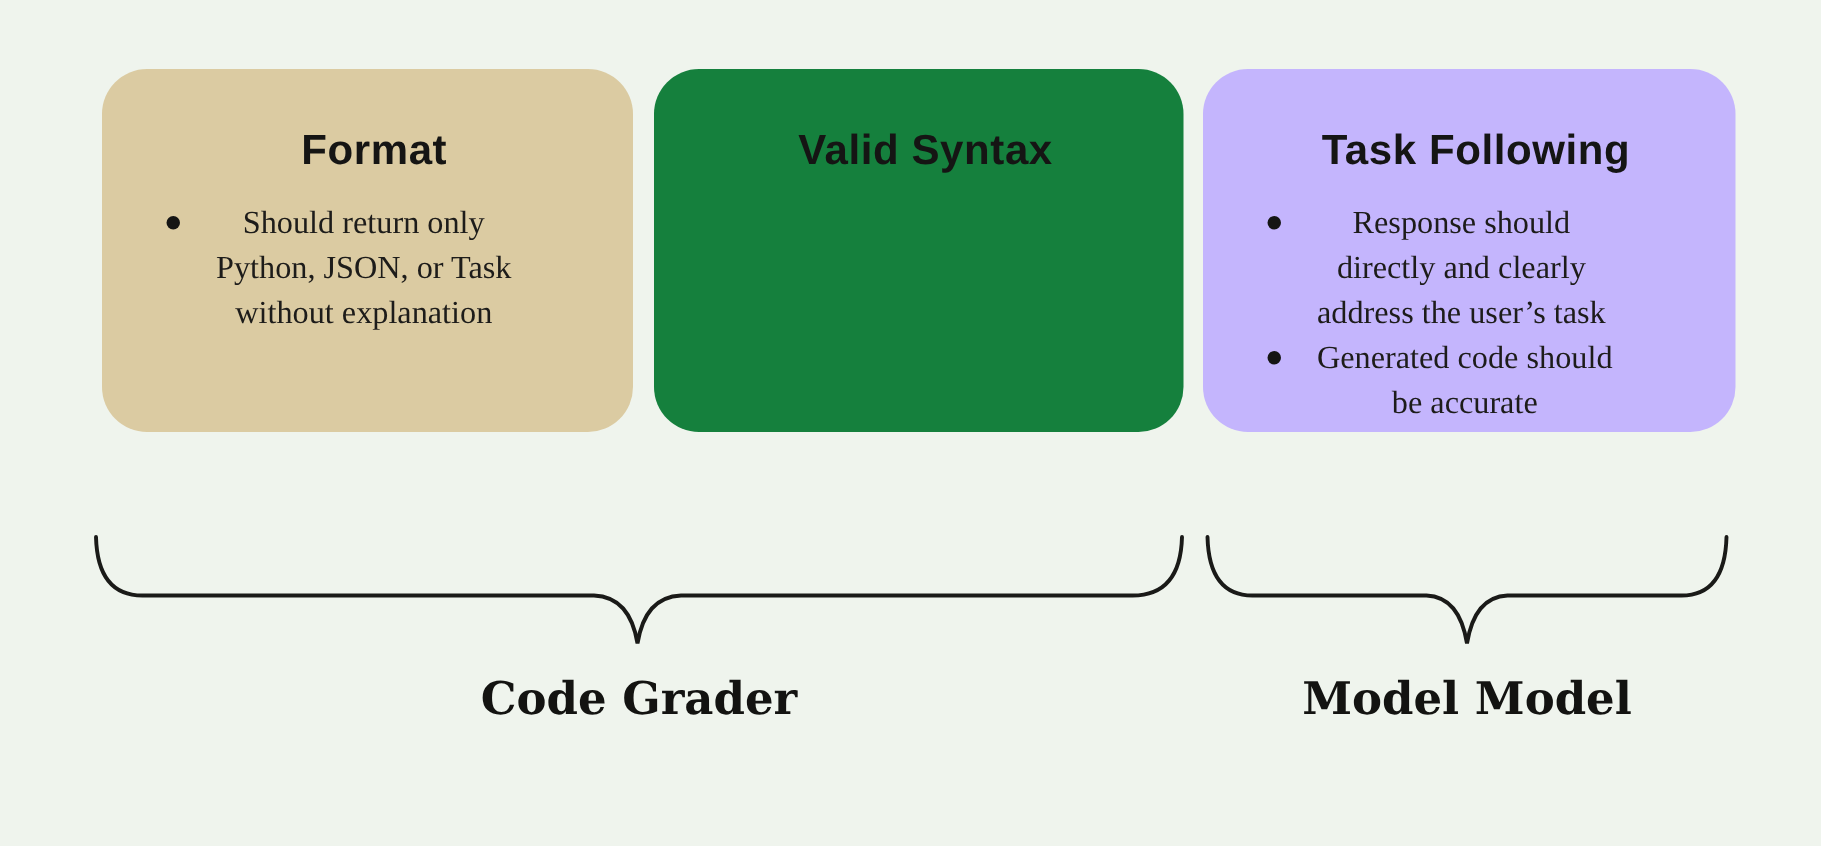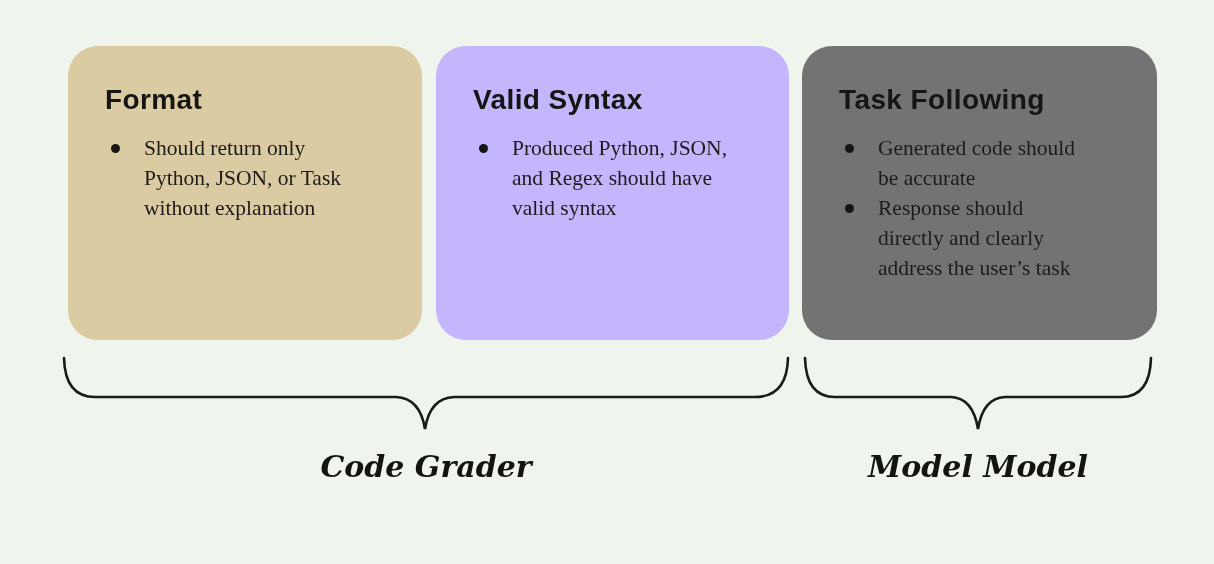--- a/index.html
+++ b/index.html
@@ -6,23 +6,24 @@
   html, body { width: 1214px; height: 564px; }
   body {
     position: relative;
     background: #eff4ed;
     overflow: hidden;
     font-family: "Liberation Sans", sans-serif;
   }
   .card {
     position: absolute;
     top: 46px;
-    height: 294px;
+    height: 242px;
     border-radius: 30px;
     padding: 38px 28px 0 37px;
+    text-align: center;
   }
   .card-1 { left: 68px;  width: 354px; }
   .card-2 { left: 436px; width: 353px; }
   .card-3 { left: 802px; width: 355px; }
   .card-title {
     font-family: "Liberation Sans", "DejaVu Sans", sans-serif;
     font-weight: 700;
     font-size: 28px;
     letter-spacing: 0.4px;
     color: #151514;
@@ -59,65 +60,56 @@
   .brace-1 { left: 62px; }
   .brace-2 { left: 803px; }
   .group-label {
     position: absolute;
     top: 449px;
     text-align: center;
     font-family: "DejaVu Serif", "Liberation Serif", serif;
     font-weight: 700;
     font-size: 30px;
     color: #131311;
-    font-style: italic;
   }
   .group-label-1 { left: 62px;  width: 728px; }
   .group-label-2 { left: 803px; width: 350px; }
 </style>
 </head>
 <body>
 
 <div class="card card-1" style="background: rgb(219, 203, 162);">
   <div class="card-title">Format</div>
   <ul class="bullet-list">
     <li class="bullet-item">
       <span class="bullet-dot"></span>
       <span class="bullet-text">Should return only
 Python, JSON, or Task
 without explanation</span>
     </li>
   </ul>
 </div>
 
-<div class="card card-2" style="background: #c4b5fd;">
+<div class="card card-2" style="background: #15803d;">
   <div class="card-title">Valid Syntax</div>
-  <ul class="bullet-list">
-    <li class="bullet-item">
-      <span class="bullet-dot"></span>
-      <span class="bullet-text">Produced Python, JSON,
-and Regex should have
-valid syntax</span>
-    </li>
-  </ul>
 </div>
 
-<div class="card card-3" style="background: #737373;">
+<div class="card card-3" style="background: #c4b5fd;">
   <div class="card-title">Task Following</div>
   <ul class="bullet-list">
-    <li class="bullet-item">
-      <span class="bullet-dot"></span>
-      <span class="bullet-text">Generated code should
-be accurate</span>
-    </li>
     <li class="bullet-item">
       <span class="bullet-dot"></span>
       <span class="bullet-text">Response should
 directly and clearly
 address the user’s task</span>
+    </li>
+    <li class="bullet-item">
+      <span class="bullet-dot"></span>
+      <span class="bullet-text">Generated code should
+be accurate</span>
     </li>
   </ul>
 </div>
 
 <svg class="brace brace-1" width="728" height="78" viewBox="0 0 728 78" fill="none">
   <path d="M 2 2 Q 3 41 33 41 L 334 41 Q 358 42 363 73 Q 368 42 392 41 L 693 41 Q 725 41 726 2" stroke="#1a1a18" stroke-width="2.6" fill="none" stroke-linecap="round"></path>
 </svg>
 
 <svg class="brace brace-2" width="350" height="78" viewBox="0 0 350 78" fill="none">
   <path d="M 2 2 Q 3 41 32 41 L 148 41 Q 170 42 175 73 Q 180 42 202 41 L 318 41 Q 347 41 348 2" stroke="#1a1a18" stroke-width="2.6" fill="none" stroke-linecap="round"></path>

